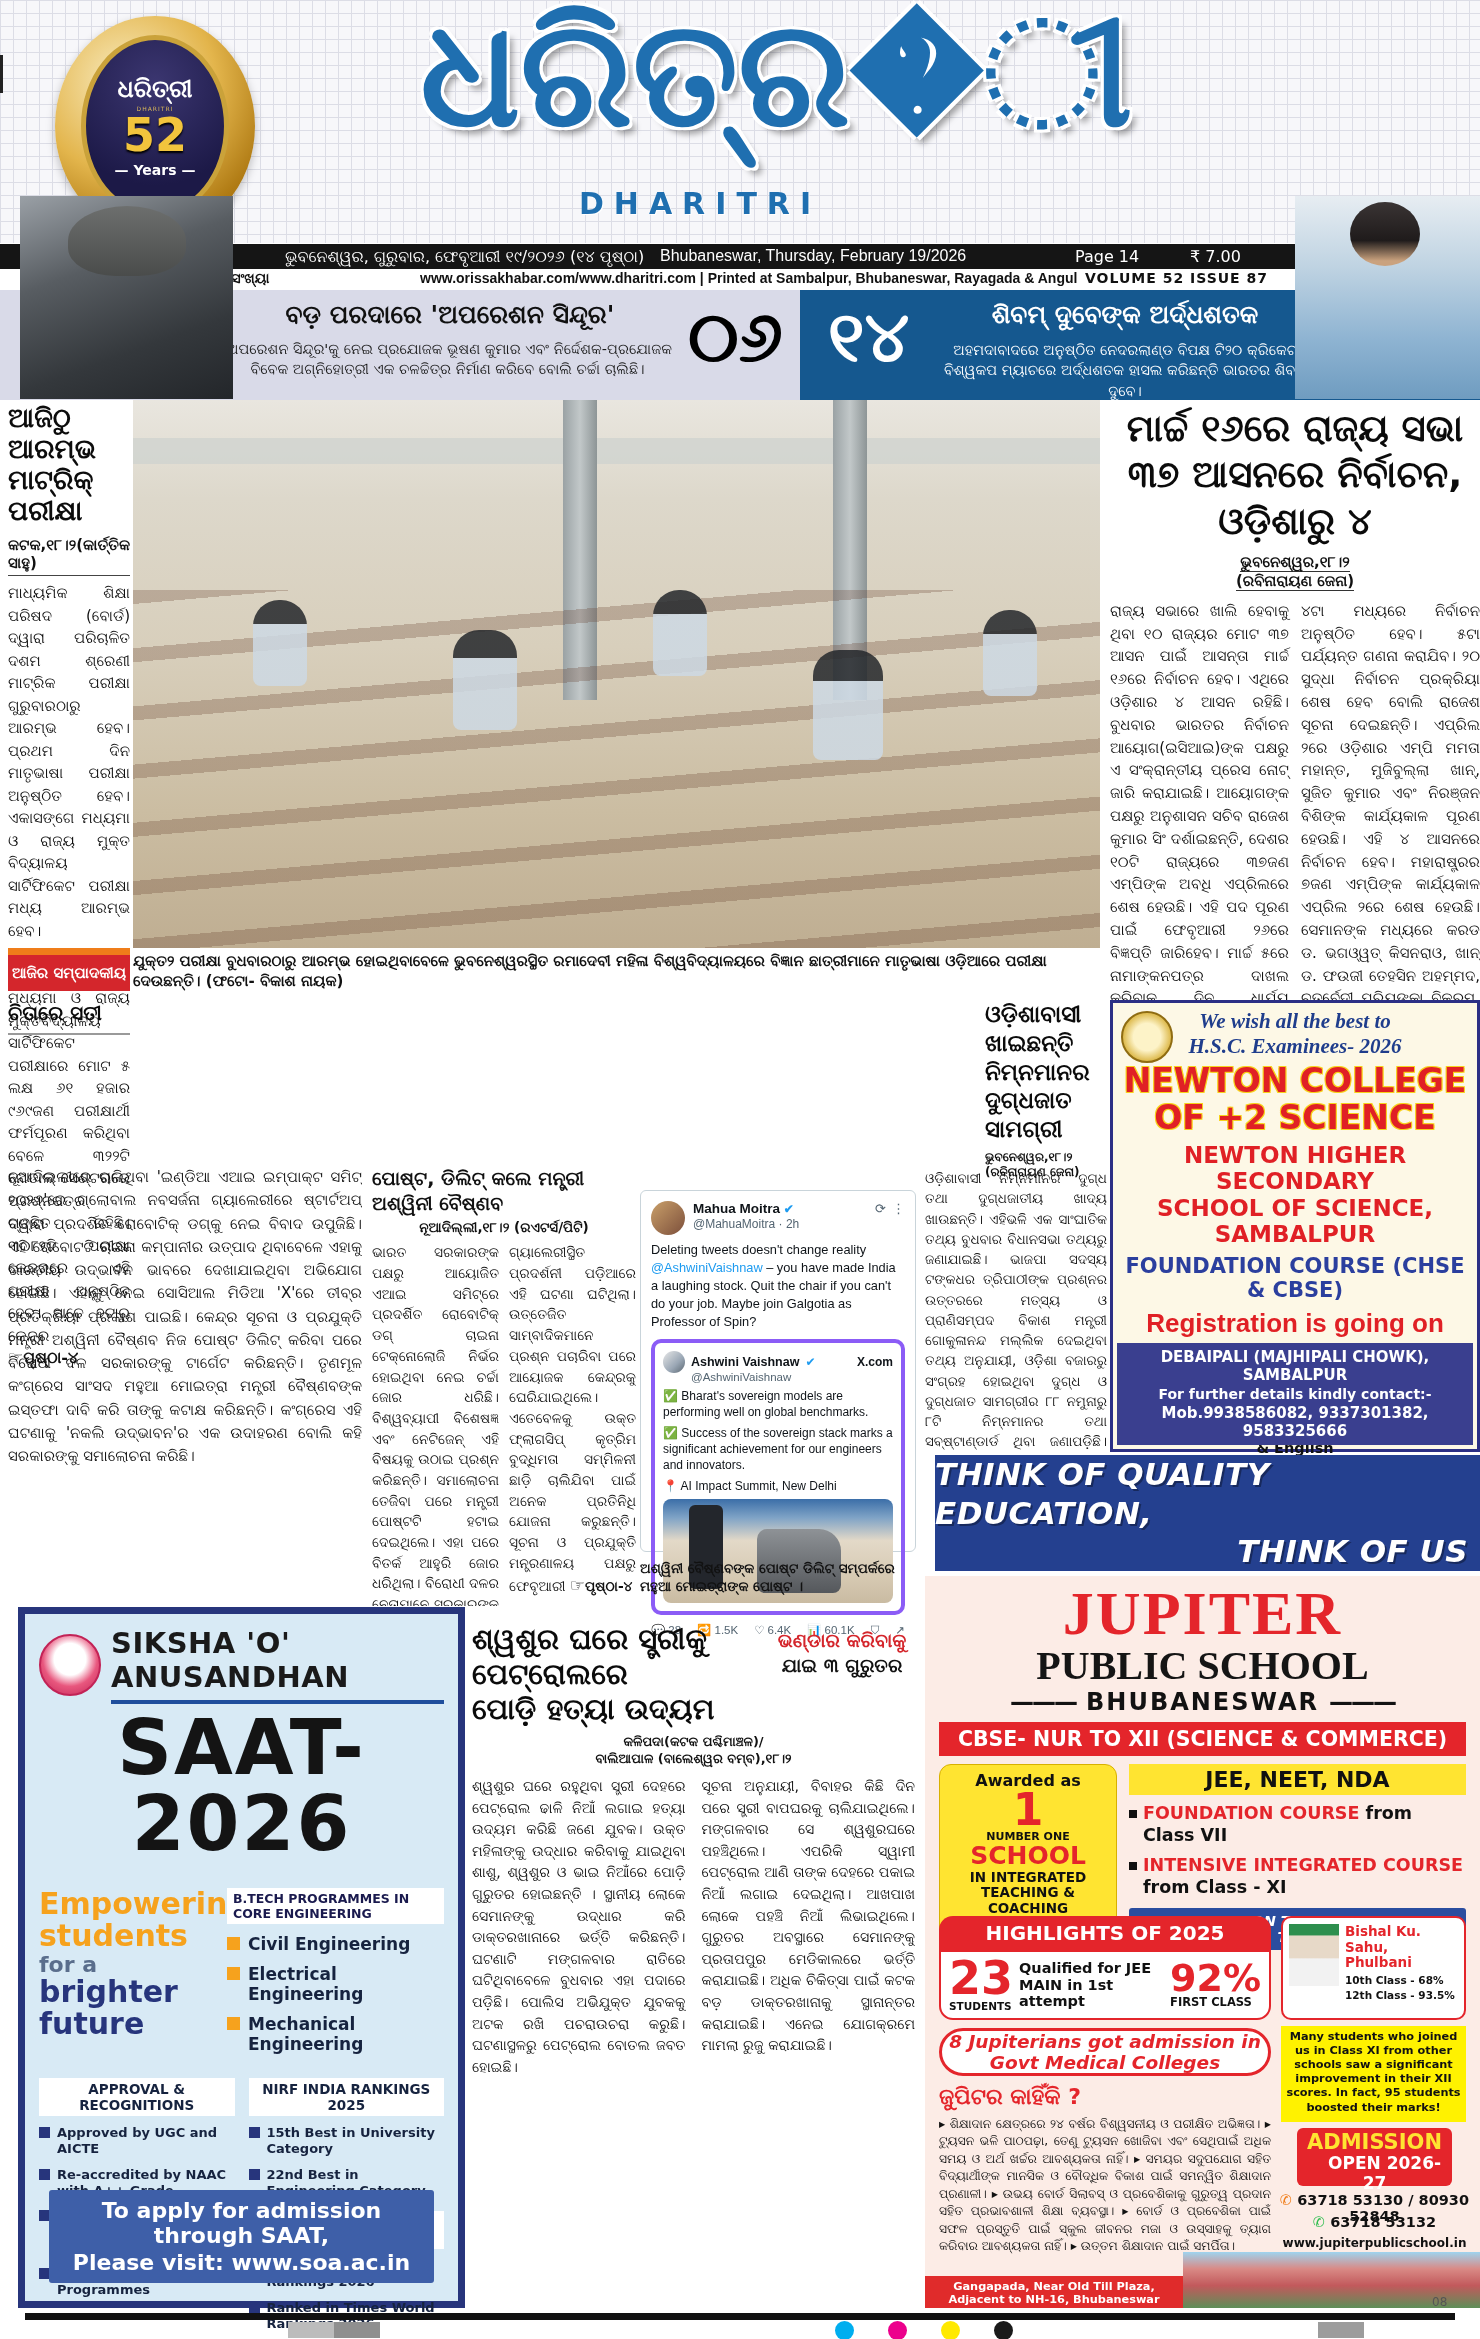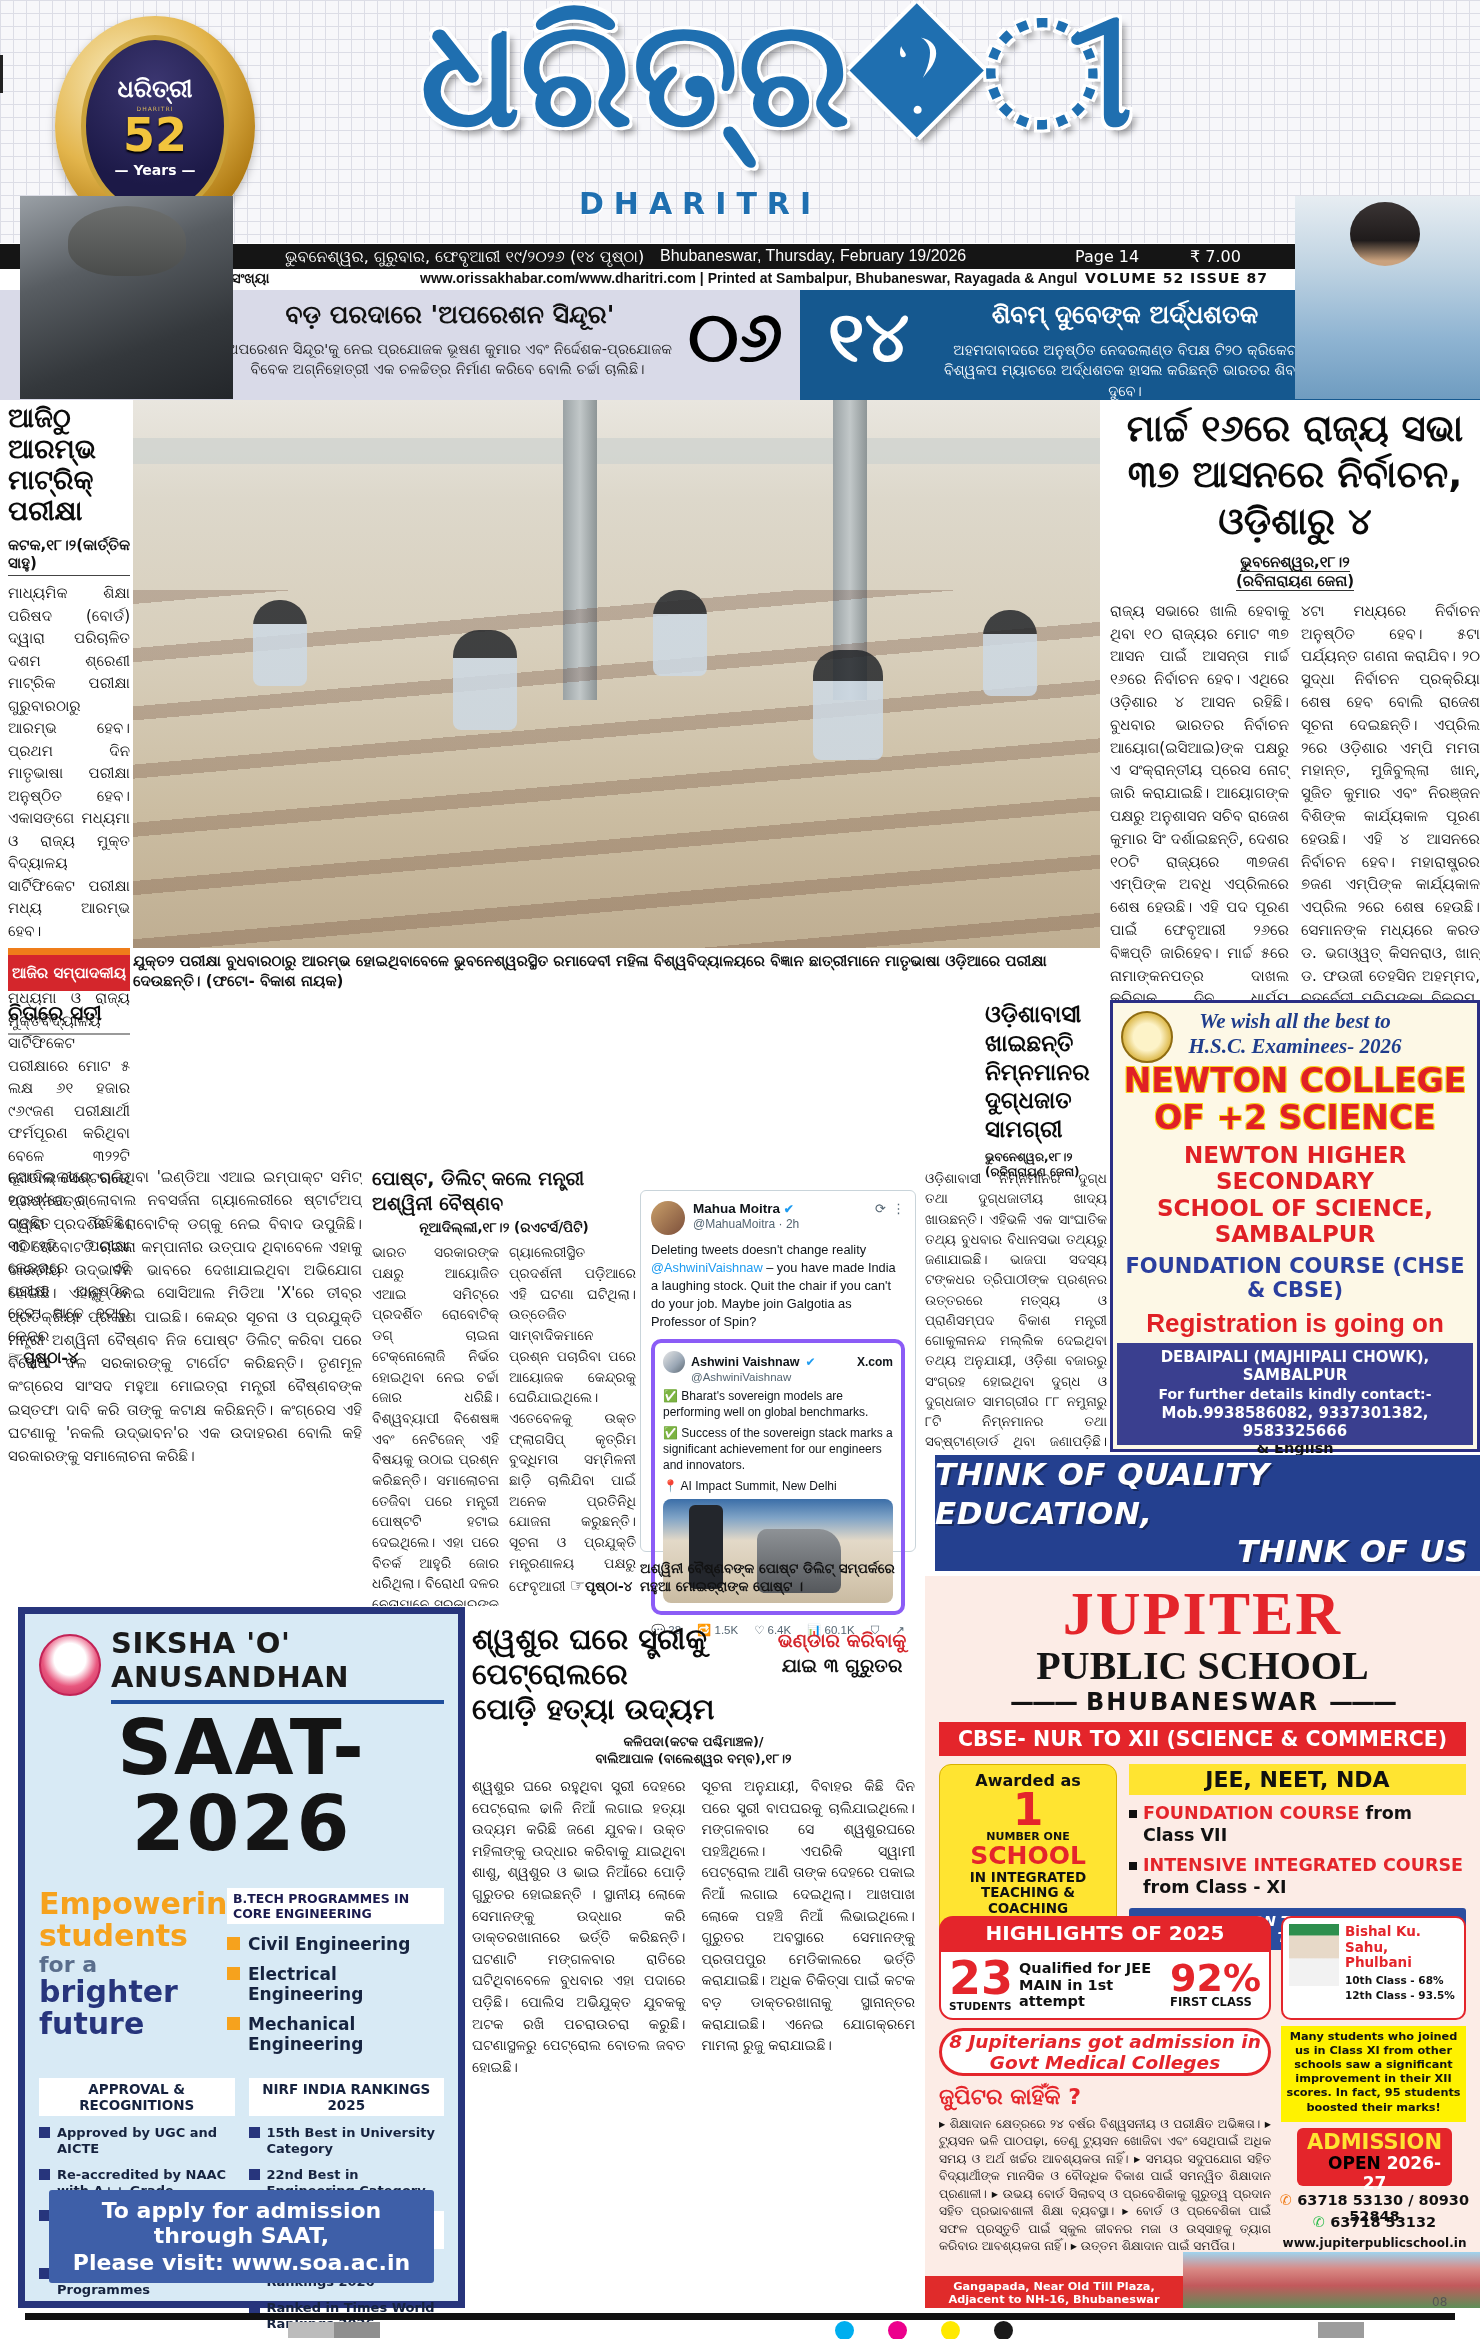--- a/index.html
+++ b/index.html
@@ -245,21 +245,21 @@
     border-radius:10px;box-sizing:border-box;display:flex;padding:6px;gap:6px;}
   .jp-stphoto{width:50px;height:62px;background:linear-gradient(180deg,#2e8f4e 18%,#e7d9c8 19% 55%,#f2f2f2 56%);flex:0 0 50px;}
   .jp-stname{color:#e4252b;font-weight:800;font-size:13.5px;line-height:1.15;}
   .jp-stclass{font-size:10.5px;font-weight:800;color:#111;margin-top:3px;}
   .jp-yellow{position:absolute;left:356px;top:450px;width:185px;height:96px;background:#fff200;font-size:11.3px;
     font-weight:800;text-align:center;padding:4px;box-sizing:border-box;line-height:1.25;}
   .jp-admission{position:absolute;left:372px;top:552px;width:155px;height:58px;background:#e4252b;border-radius:6px;
     text-align:center;padding-top:4px;box-sizing:border-box;}
   .jp-adm1{color:#ffe431;font-weight:800;font-size:21px;line-height:1;}
   .jp-adm2{font-size:17px;font-weight:800;line-height:1.2;}
-  .jp-adm2 .y{color:#000000;margin-left:20px;}
+  .jp-adm2 .y{color:#ffffff;margin-left:20px;}
   .jp-adm2 .w{color:#fff;}
   .jp-phone1{position:absolute;left:352px;top:616px;width:195px;font-weight:800;font-size:14.5px;text-align:center;}
   .jp-phone2{position:absolute;left:352px;top:638px;width:195px;font-weight:800;font-size:14.5px;text-align:center;}
   .jp-web{position:absolute;left:352px;top:660px;width:195px;font-weight:800;font-size:12px;text-align:center;}
   .jp-building{position:absolute;left:258px;top:676px;width:297px;height:56px;
     background:linear-gradient(180deg,#9fd3ee 0%,#d98a86 30%,#c2595c 60%,#5e8f58 100%);}
   .jp-addrbar{position:absolute;left:0px;top:700px;width:258px;background:#e02b2b;color:#fff;font-weight:800;font-size:11.3px;
     text-align:center;padding:4px 11px;box-sizing:border-box;}
   .ic-orange{color:#f07d1a;}
   .ic-green{color:#2fbd4f;}

